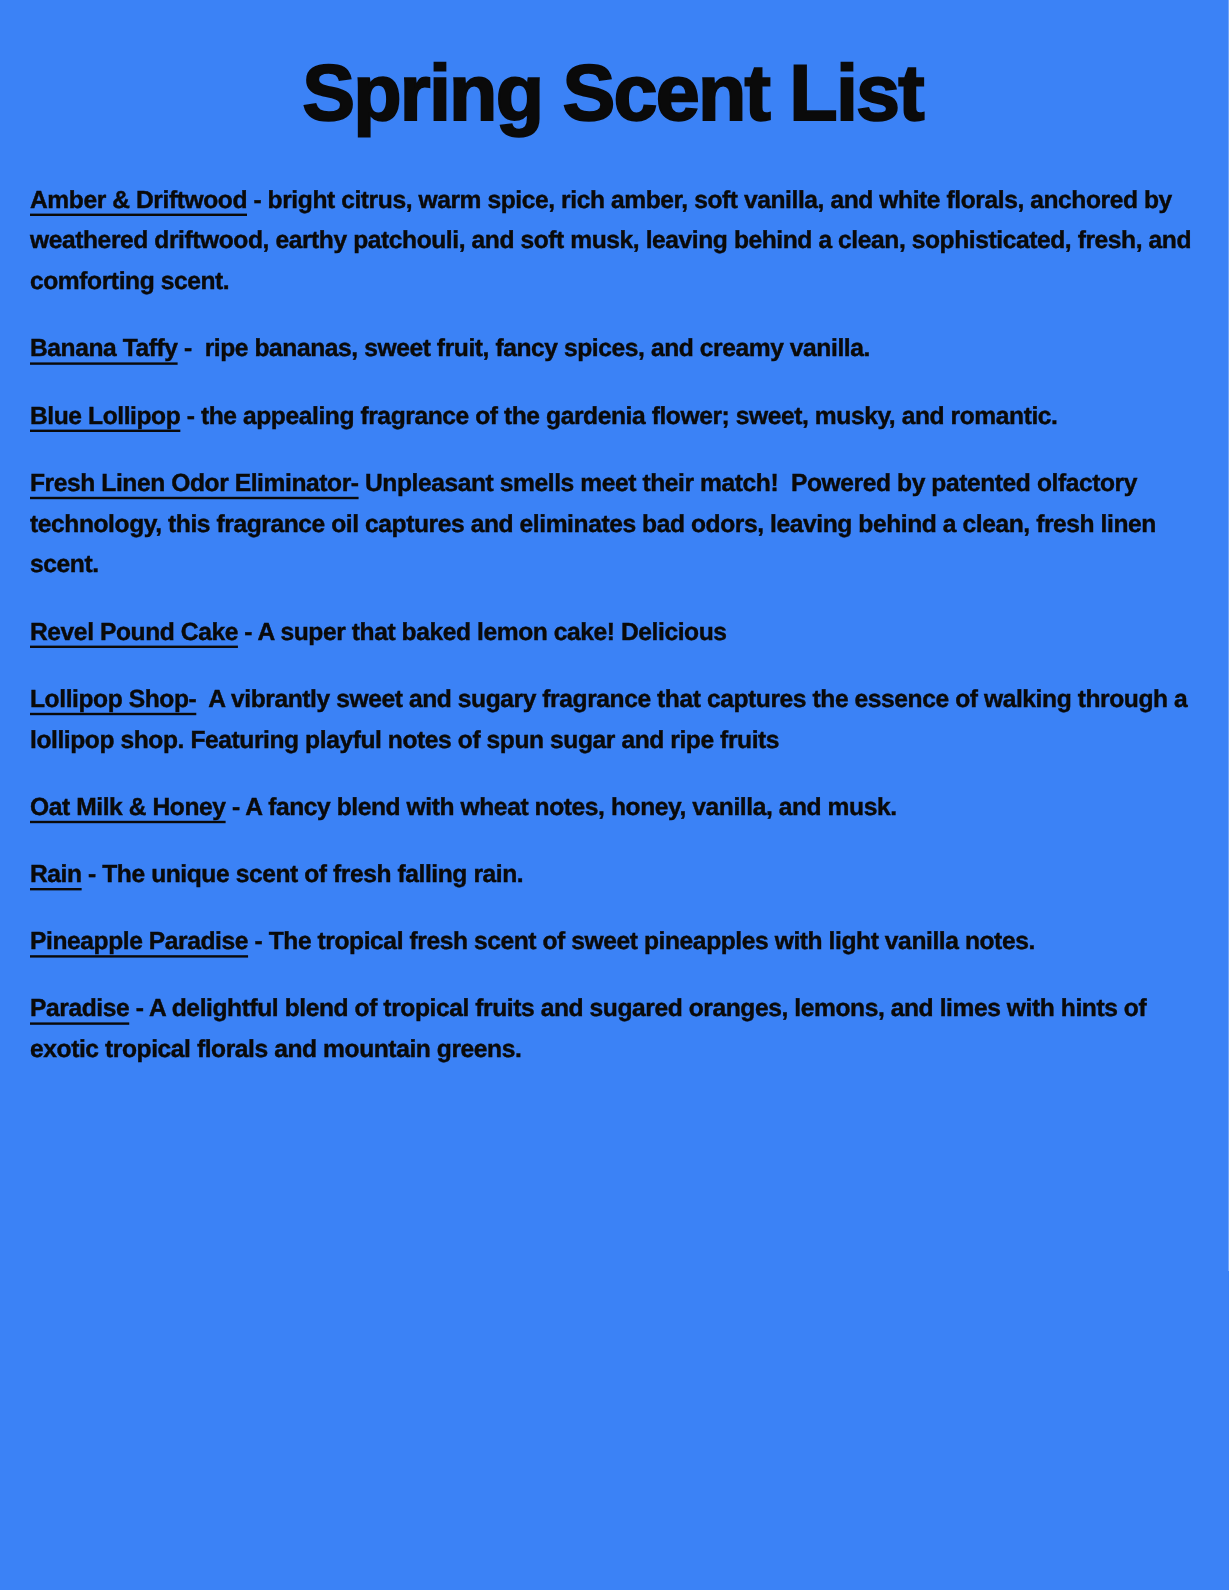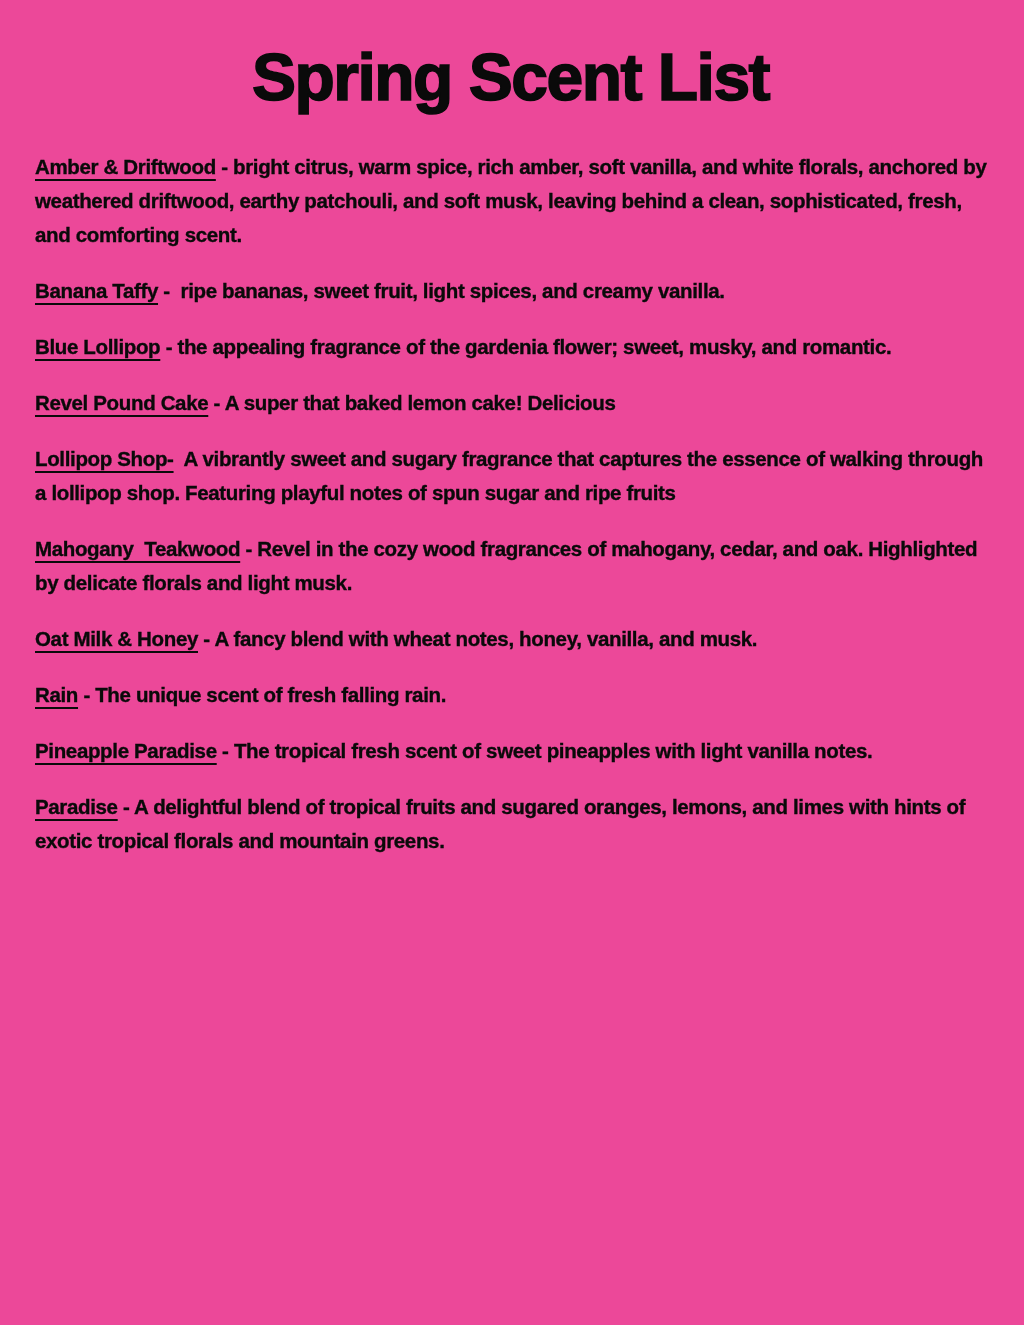--- a/index.html
+++ b/index.html
@@ -7,40 +7,40 @@
     padding: 0;
     background: #ffffff;
     width: 1024px;
     height: 1325px;
     overflow: hidden;
   }
   .page {
     box-sizing: border-box;
     width: 1024px;
     height: 1325px;
-    background: #ec4899;
+    background: #3b82f6;
     color: #0a0a0a;
     font-family: "Liberation Sans", sans-serif;
     padding: 38px 28px 0 25px;
   }
   .doc-title {
     margin: 0 0 34px 0;
     text-align: center;
     font-size: 66px;
     line-height: 78px;
     font-weight: 700;
     letter-spacing: -1.5px;
     color: #0a0a0a;
     -webkit-text-stroke: 1.6px #0a0a0a;
   }
   .scent-list {
     max-width: 968px;
   }
   .scent-item {
-    margin: 0 0 22px 10px;
+    margin: 0 0 22px 0;
     font-size: 20.5px;
     line-height: 34px;
     font-weight: 700;
     letter-spacing: -0.35px;
     white-space: pre-wrap;
     color: #0a0a0a;
     -webkit-text-stroke: 0.35px #0a0a0a;
   }
   .scent-name {
     text-decoration: underline;
@@ -48,23 +48,23 @@
     text-underline-offset: 5px;
   }
 </style>
 </head>
 <body>
 
 <div class="page">
   <h1 class="doc-title">Spring Scent List</h1>
   <div class="scent-list">
       <p class="scent-item"><span class="scent-name">Amber &amp; Driftwood</span><span class="scent-description"> - bright citrus, warm spice, rich amber, soft vanilla, and white florals, anchored by weathered driftwood, earthy patchouli, and soft musk, leaving behind a clean, sophisticated, fresh, and comforting scent.</span></p>
-      <p class="scent-item"><span class="scent-name">Banana Taffy</span><span class="scent-description"> -  ripe bananas, sweet fruit, light spices, and creamy vanilla.</span></p>
+      <p class="scent-item"><span class="scent-name">Banana Taffy</span><span class="scent-description"> -  ripe bananas, sweet fruit, fancy spices, and creamy vanilla.</span></p>
       <p class="scent-item"><span class="scent-name">Blue Lollipop</span><span class="scent-description"> - the appealing fragrance of the gardenia flower; sweet, musky, and romantic.</span></p>
+      <p class="scent-item"><span class="scent-name">Fresh Linen Odor Eliminator-</span><span class="scent-description"> Unpleasant smells meet their match!  Powered by patented olfactory technology, this fragrance oil captures and eliminates bad odors, leaving behind a clean, fresh linen scent.</span></p>
       <p class="scent-item"><span class="scent-name">Revel Pound Cake</span><span class="scent-description"> - A super that baked lemon cake! Delicious</span></p>
       <p class="scent-item"><span class="scent-name">Lollipop Shop-</span><span class="scent-description">  A vibrantly sweet and sugary fragrance that captures the essence of walking through a lollipop shop. Featuring playful notes of spun sugar and ripe fruits</span></p>
-      <p class="scent-item"><span class="scent-name">Mahogany  Teakwood</span><span class="scent-description"> - Revel in the cozy wood fragrances of mahogany, cedar, and oak. Highlighted by delicate florals and light musk.</span></p>
       <p class="scent-item"><span class="scent-name">Oat Milk &amp; Honey</span><span class="scent-description"> - A fancy blend with wheat notes, honey, vanilla, and musk.</span></p>
       <p class="scent-item"><span class="scent-name">Rain</span><span class="scent-description"> - The unique scent of fresh falling rain.</span></p>
       <p class="scent-item"><span class="scent-name">Pineapple Paradise</span><span class="scent-description"> - The tropical fresh scent of sweet pineapples with light vanilla notes.</span></p>
       <p class="scent-item"><span class="scent-name">Paradise</span><span class="scent-description"> - A delightful blend of tropical fruits and sugared oranges, lemons, and limes with hints of exotic tropical florals and mountain greens.</span></p>
     </div>
 </div>
 
 </body></html>

